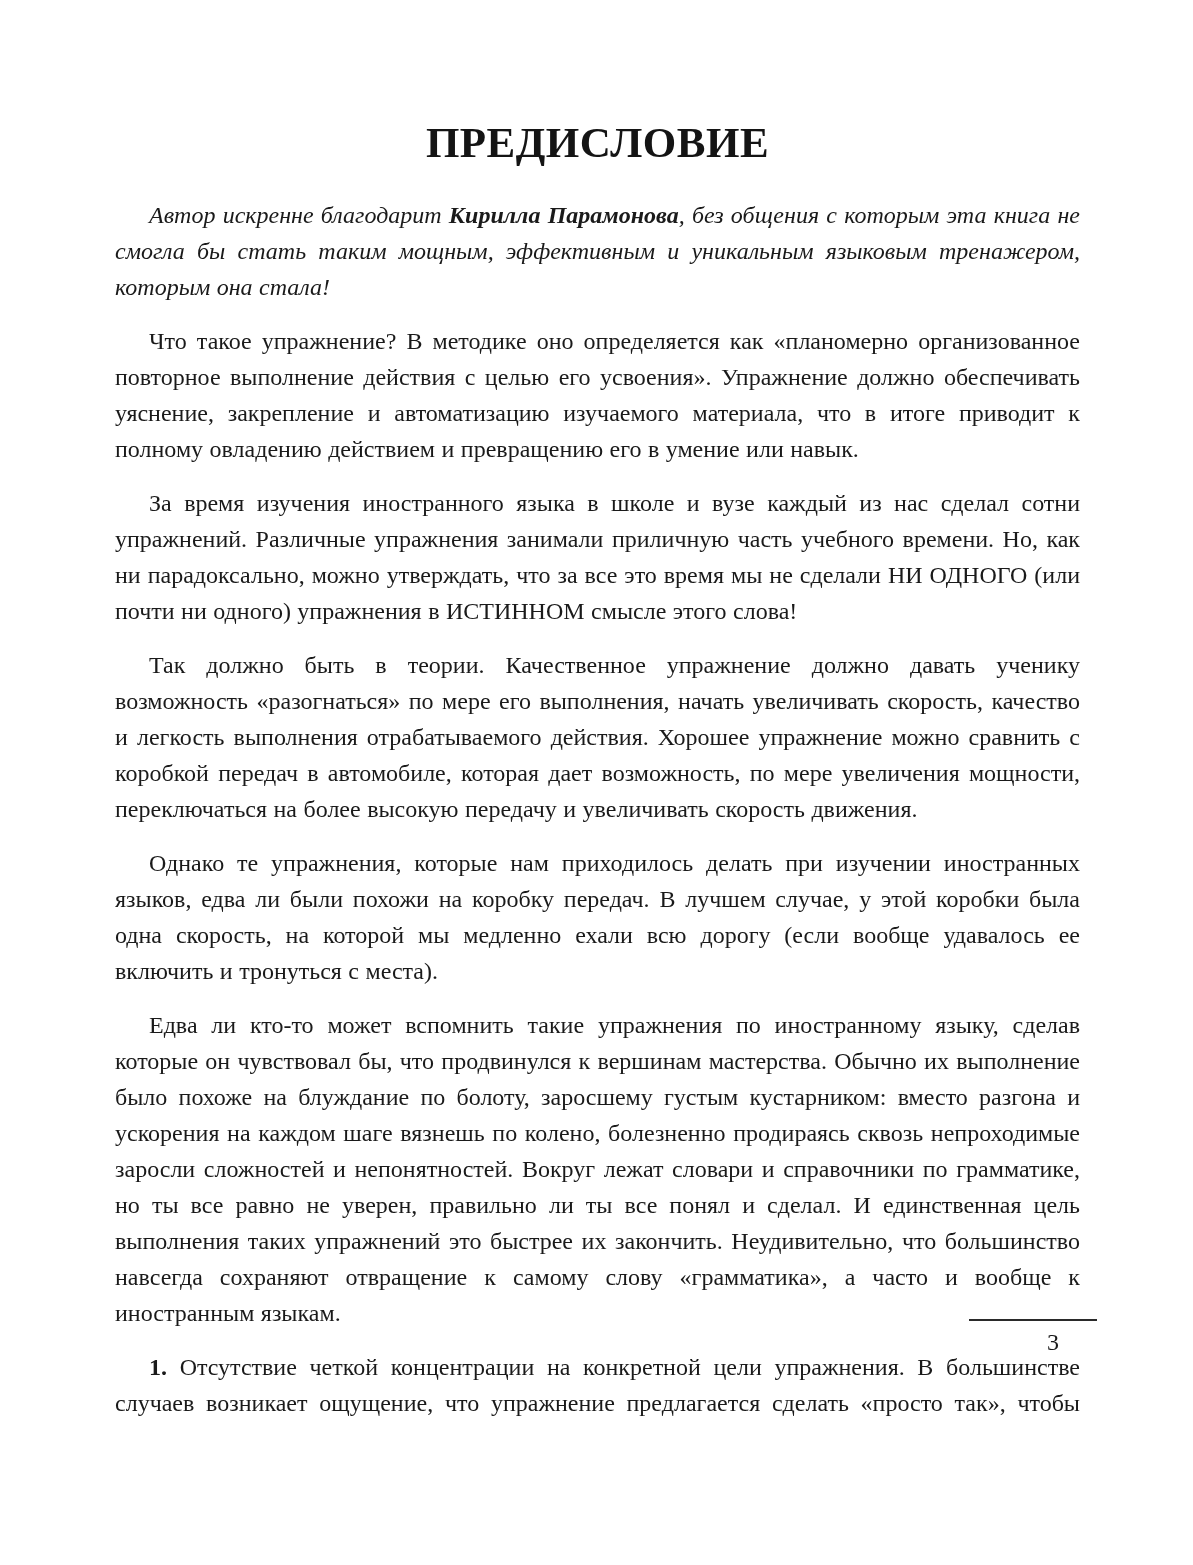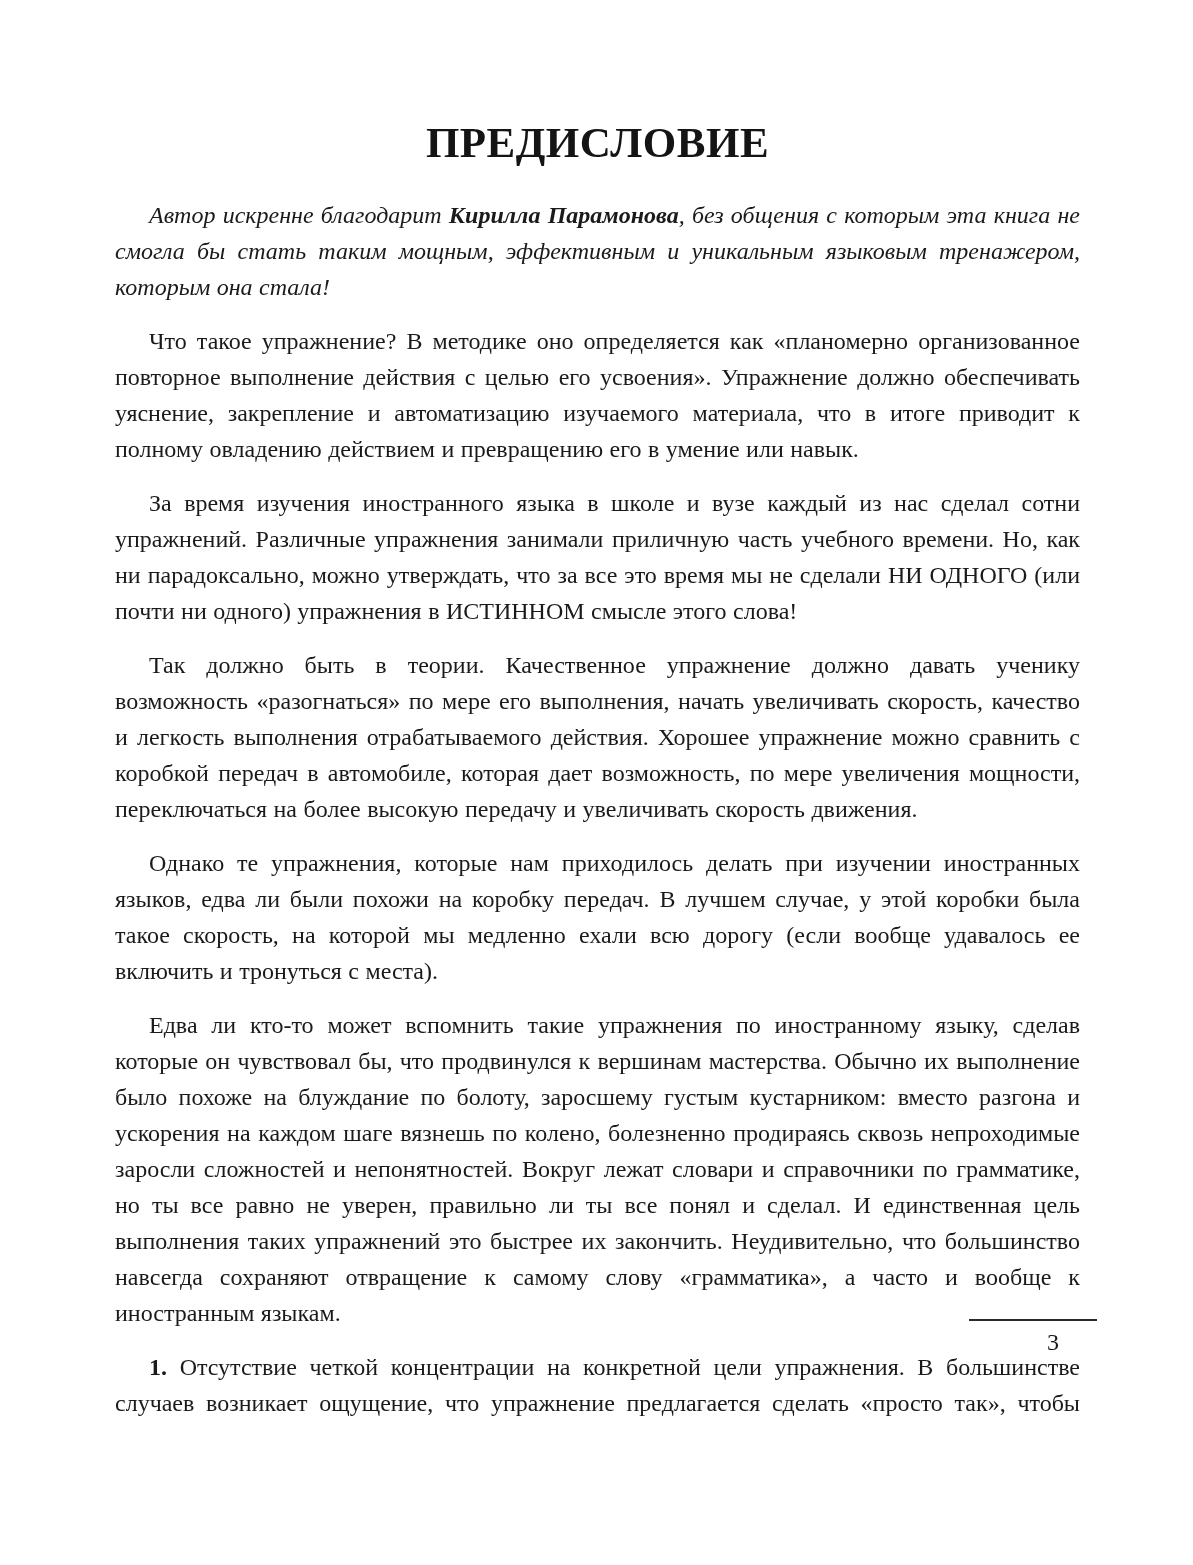--- a/index.html
+++ b/index.html
@@ -62,21 +62,21 @@
 <body>
 
 <div class="page">
   <h1 class="page-title">ПРЕДИСЛОВИЕ</h1>
 
   <div class="body-text">
       <p><span class="s-i">Автор искренне благодарит </span><span class="s-bi">Кирилла Парамонова</span><span class="s-i">, без общения с которым эта книга не смогла бы стать таким мощным, эффективным и уникальным языковым тренажером, которым она стала!</span></p>
       <p><span class="s-r">Что такое упражнение? В методике оно определяется как «планомерно организованное повторное выполнение действия с целью его усвоения». Упражнение должно обеспечивать уяснение, закрепление и автоматизацию изучаемого материала, что в итоге приводит к полному овладению действием и превращению его в умение или навык.</span></p>
       <p><span class="s-r">За время изучения иностранного языка в школе и вузе каждый из нас сделал сотни упражнений. Различные упражнения занимали приличную часть учебного времени. Но, как ни парадоксально, можно утверждать, что за все это время мы не сделали НИ ОДНОГО (или почти ни одного) упражнения в ИСТИННОМ смысле этого слова!</span></p>
       <p><span class="s-r">Так должно быть в теории. Качественное упражнение должно давать ученику возможность «разогнаться» по мере его выполнения, начать увеличивать скорость, качество и легкость выполнения отрабатываемого действия. Хорошее упражнение можно сравнить с коробкой передач в автомобиле, которая дает возможность, по мере увеличения мощности, переключаться на более высокую передачу и увеличивать скорость движения.</span></p>
-      <p><span class="s-r">Однако те упражнения, которые нам приходилось делать при изучении иностранных языков, едва ли были похожи на коробку передач. В лучшем случае, у этой коробки была такое скорость, на которой мы медленно ехали всю дорогу (если вообще удавалось ее включить и тронуться с места).</span></p>
+      <p><span class="s-r">Однако те упражнения, которые нам приходилось делать при изучении иностранных языков, едва ли были похожи на коробку передач. В лучшем случае, у этой коробки была одна скорость, на которой мы медленно ехали всю дорогу (если вообще удавалось ее включить и тронуться с места).</span></p>
       <p><span class="s-r">Едва ли кто-то может вспомнить такие упражнения по иностранному языку, сделав которые он чувствовал бы, что продвинулся к вершинам мастерства. Обычно их выполнение было похоже на блуждание по болоту, заросшему густым кустарником: вместо разгона и ускорения на каждом шаге вязнешь по колено, болезненно продираясь сквозь непроходимые заросли сложностей и непонятностей. Вокруг лежат словари и справочники по грамматике, но ты все равно не уверен, правильно ли ты все понял и сделал. И единственная цель выполнения таких упражнений это быстрее их закончить. Неудивительно, что большинство навсегда сохраняют отвращение к самому слову «грамматика», а часто и вообще к иностранным языкам.</span></p>
       <p><span class="s-b">1.</span><span class="s-r"> Отсутствие четкой концентрации на конкретной цели упражнения. В большинстве случаев возникает ощущение, что упражнение предлагается сделать «просто так», чтобы заполнить время урока, и зачастую непонятно, чему именно ты должен научиться в ходе выполнения упражнения. В силовом спорте, направленном на развитие мышц тела, есть выражение «попасть в мышцу». Это означает, что в ходе выполнения упражнения задействуется и тренируется только требуемая мышца, а все остальные практически «отключаются». Однако неопытные спортсмены с плохой техникой часто поднимают вес, используя чуть ли не все мышцы тела, в результате чего «попадания» в требуемую мышцу не происходит и эффект от упражнения оказывается минимальным.</span></p>
     </div>
 
   <div class="footer">
     <hr class="footer-rule">
     <div class="page-number">3</div>
   </div>
 </div>
 

